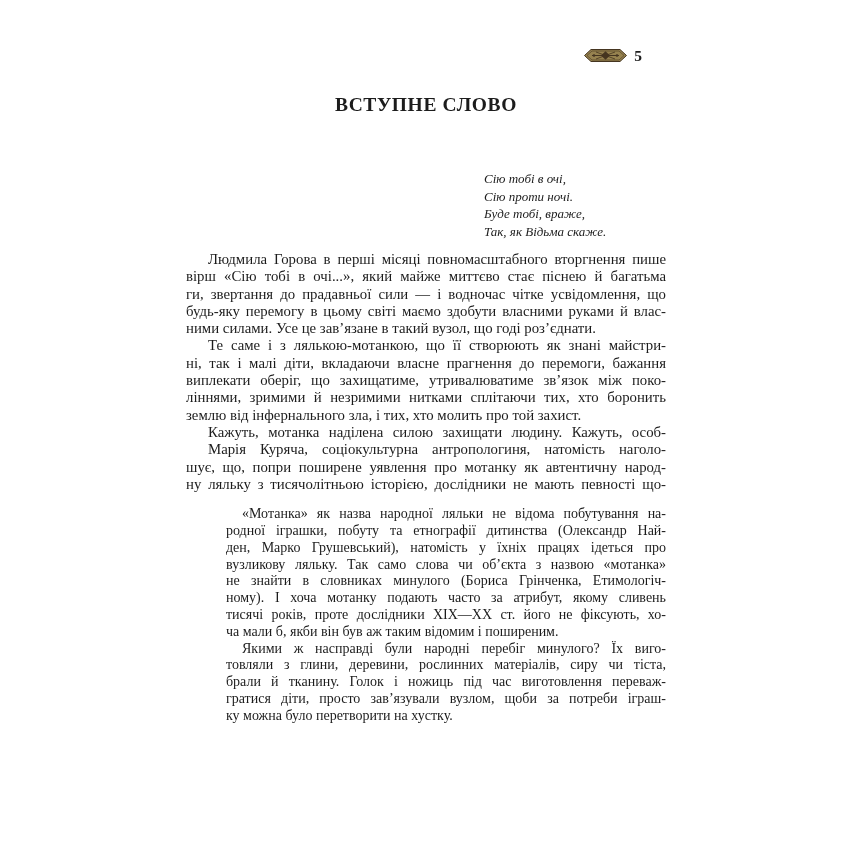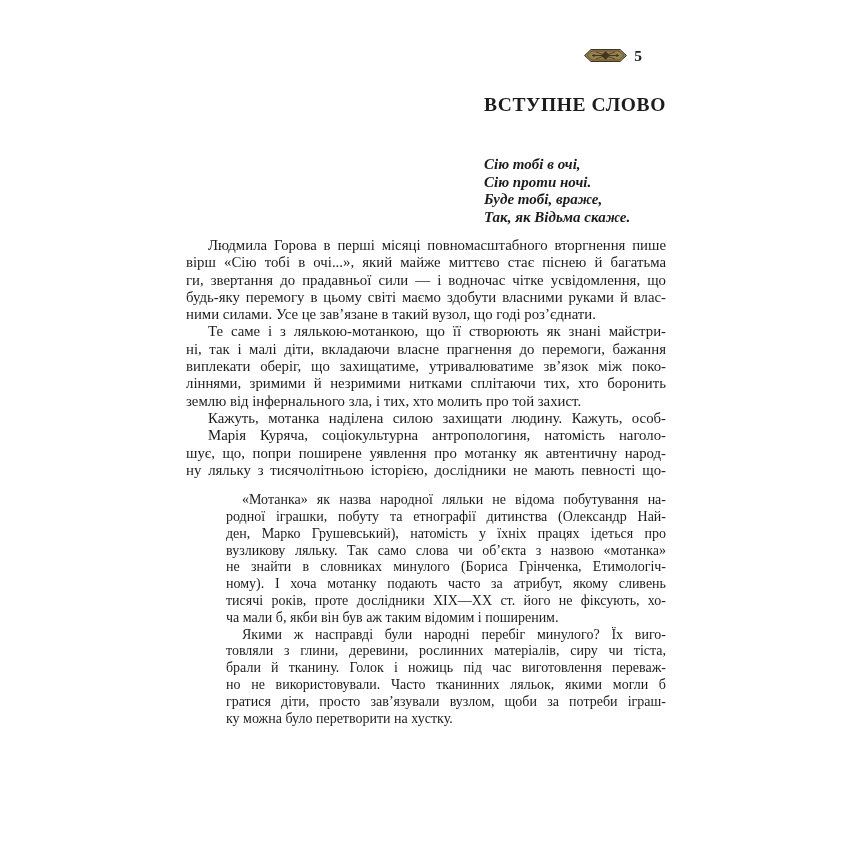--- a/index.html
+++ b/index.html
@@ -27,34 +27,33 @@
   }
   .ornament svg { display: block; }
   .folio {
     font-weight: bold;
     font-size: 15.5px;
     line-height: 19px;
   }
   
   .chapter-title {
     margin-top: 28px;
-    text-align: right;
+    text-align: center;
     font-weight: bold;
     font-size: 19.5px;
     letter-spacing: 0.6px;
     line-height: 24px;
   }
   
   .epigraph {
-    margin-top: 39px;
+    margin-top: 53px;
     margin-left: 298px;
     font-style: italic;
-    font-size: 15px;
+    font-size: 13px;
     line-height: 17.5px;
-    font-weight: bold;
   }
   
   .body-text {
     margin-top: 11px;
     font-size: 14.8px;
     line-height: 17.3px;
   }
   .tline {
     text-align: justify;
     text-align-last: justify;
@@ -141,19 +140,18 @@
         <div class="tline">вузликову ляльку. Так само слова чи об’єкта з назвою «мотанка»</div>
         <div class="tline">не знайти в словниках минулого (Бориса Грінченка, Етимологіч-</div>
         <div class="tline">ному). І хоча мотанку подають часто за атрибут, якому сливень</div>
         <div class="tline">тисячі років, проте дослідники XIX—XX ст. його не фіксують, хо-</div>
         <div class="tline last">ча мали б, якби він був аж таким відомим і поширеним.</div>
       </div>
     <div class="para">
         <div class="tline">Якими ж насправді були народні перебіг минулого? Їх виго-</div>
         <div class="tline">товляли з глини, деревини, рослинних матеріалів, сиру чи тіста,</div>
         <div class="tline">брали й тканину. Голок і ножиць під час виготовлення переваж-</div>
-        <div class="tline">но не використовували. Часто тканинних ляльок, якими могли б</div>
         <div class="tline">гратися діти, просто зав’язували вузлом, щоби за потреби іграш-</div>
         <div class="tline last">ку можна було перетворити на хустку.</div>
       </div>
   </div>
 
 </div>
 
 </body></html>

